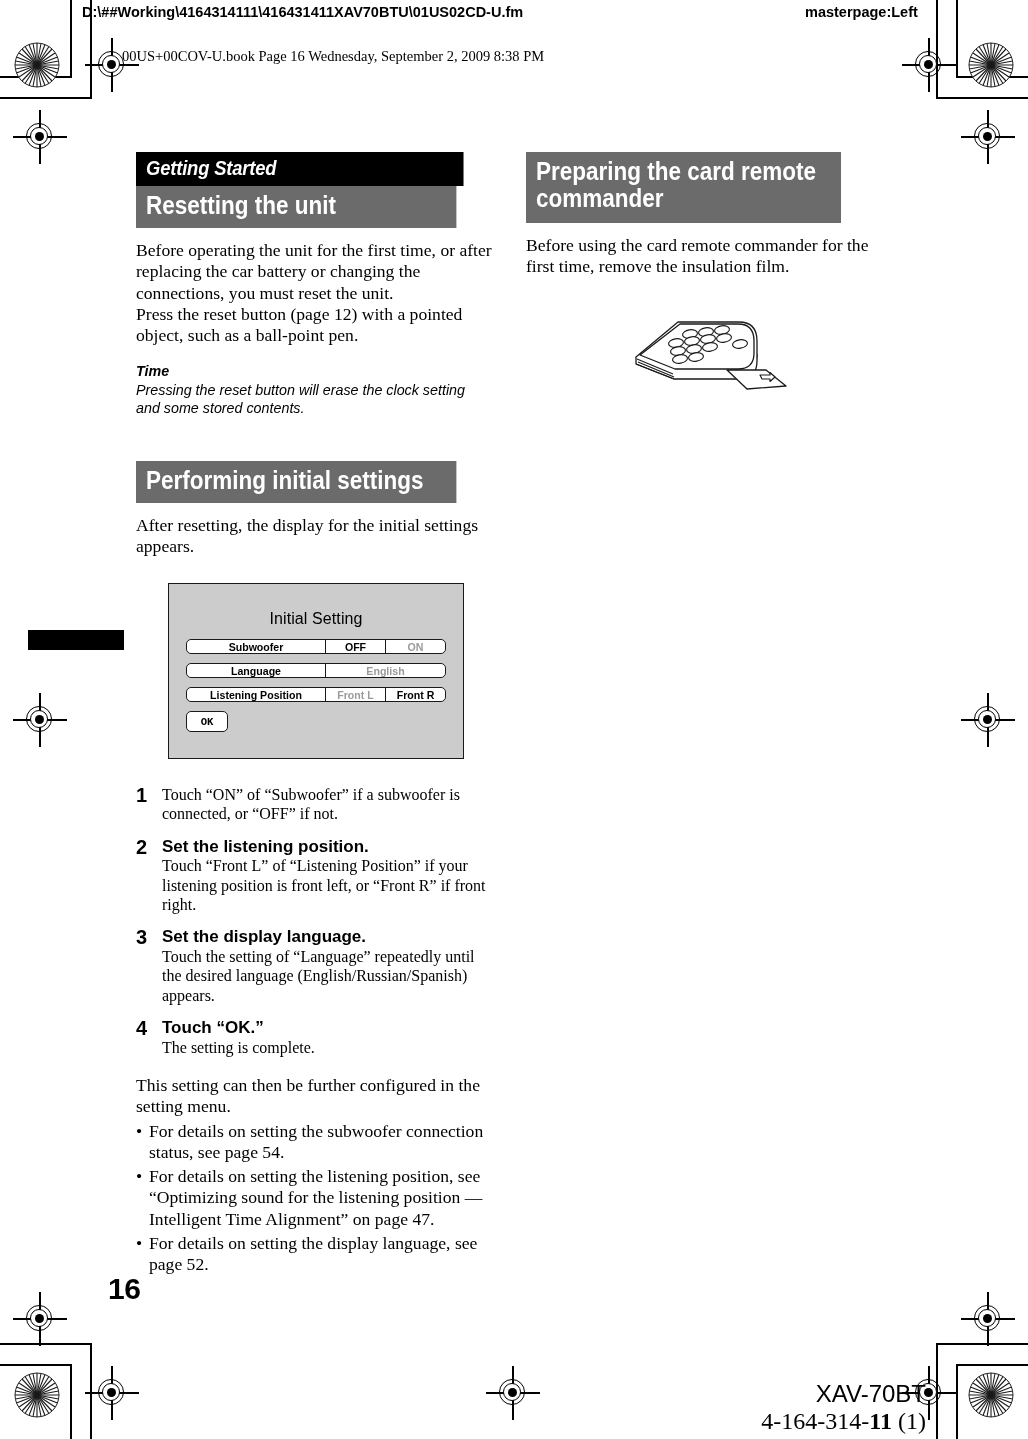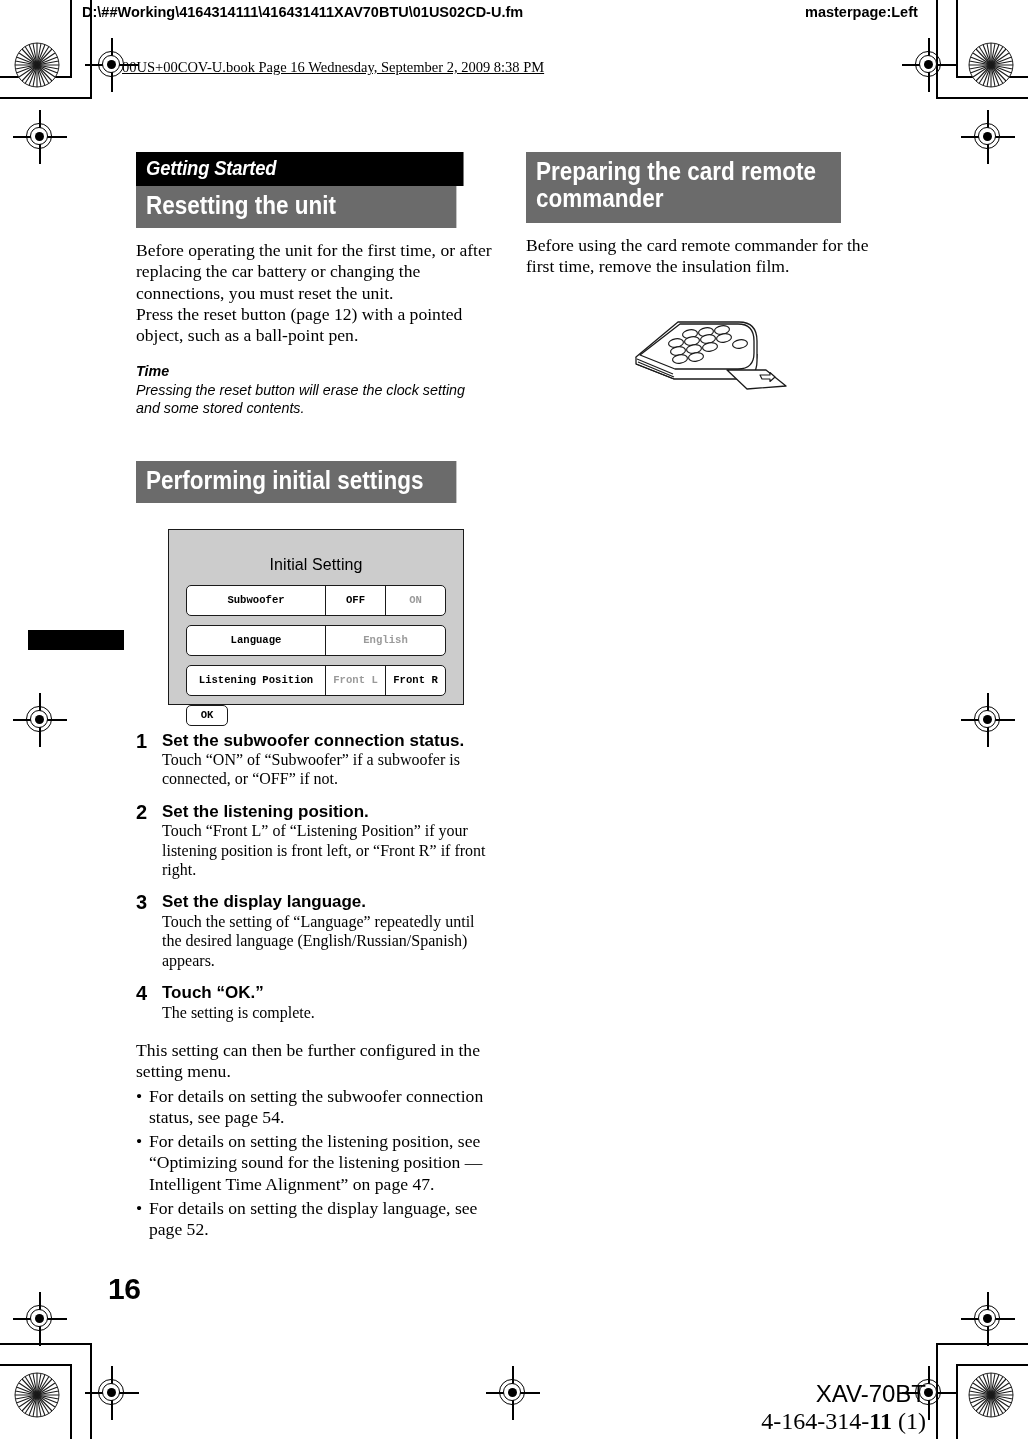--- a/index.html
+++ b/index.html
@@ -35,25 +35,24 @@
   }
   .prepress-masterpage {
     position: absolute;
     left: 805px;
     top: 2px;
     white-space: nowrap;
   }
   .book-line {
     position: absolute;
     left: 122px;
-    top: 59px;
+    top: 48px;
     font-family: "Liberation Serif", serif;
     font-size: 14.5px;
     white-space: nowrap;
-    text-decoration: underline;
   }
 
   
   .regmark {
     position: absolute;
     width: 34px;
     height: 34px;
   }
   .regmark .ring {
     position: absolute;
@@ -203,28 +202,27 @@
     font-weight: normal;
     color: #000;
     padding-top: 26px;
     letter-spacing: 0.1px;
   }
   .lcd-rows {
     margin: 11px 17px 0 17px;
   }
   .lcd-row {
     display: flex;
-    height: 31px;
+    height: 15px;
     background: #ffffff;
     border: 1.6px solid #1a1a1a;
     border-radius: 5px;
     box-sizing: border-box;
     margin-bottom: 9px;
     overflow: hidden;
-    font-family: Liberation Mono, monospace;
   }
   .lcd-cell {
     display: flex;
     align-items: center;
     justify-content: center;
     font-size: 10.6px;
     font-weight: bold;
     box-sizing: border-box;
   }
   .lcd-cell.label { flex: 0 0 138px; color: #000; }
@@ -621,20 +619,21 @@
 
   <div class="note-head">Time</div>
   <div class="note-body">Pressing the reset button will erase the clock setting and some stored contents.</div>
 
   <div class="gap-lg"></div>
 
   <div class="banner-section">
     <span>Performing initial settings</span>
   </div>
 
+  <div class="body-p">After resetting, the display for the initial settings appears.</div>
 
   <div class="lcd-wrap">
     <div class="lcd">
       <div class="lcd-title">Initial Setting</div>
       <div class="lcd-rows">
 
         <div class="lcd-row">
           <div class="lcd-cell label">Subwoofer</div>
           <div class="lcd-cell opt">OFF</div>
           <div class="lcd-cell opt dim">ON</div>
@@ -656,21 +655,20 @@
         <div class="lcd-ok">OK</div>
       </div>
     </div>
   </div>
 
   <div class="steps">
 
     <div class="step">
       <div class="step-num">1</div>
       <div class="step-main">
-        <div class="step-title">Set the subwoofer connection status.</div>
         <div class="step-body">Touch “ON” of “Subwoofer” if a subwoofer is connected, or “OFF” if not.</div>
       </div>
     </div>
 
     <div class="step">
       <div class="step-num">2</div>
       <div class="step-main">
         <div class="step-title">Set the listening position.</div>
         <div class="step-body">Touch “Front L” of “Listening Position” if your listening position is front left, or “Front R” if front right.</div>
       </div>

